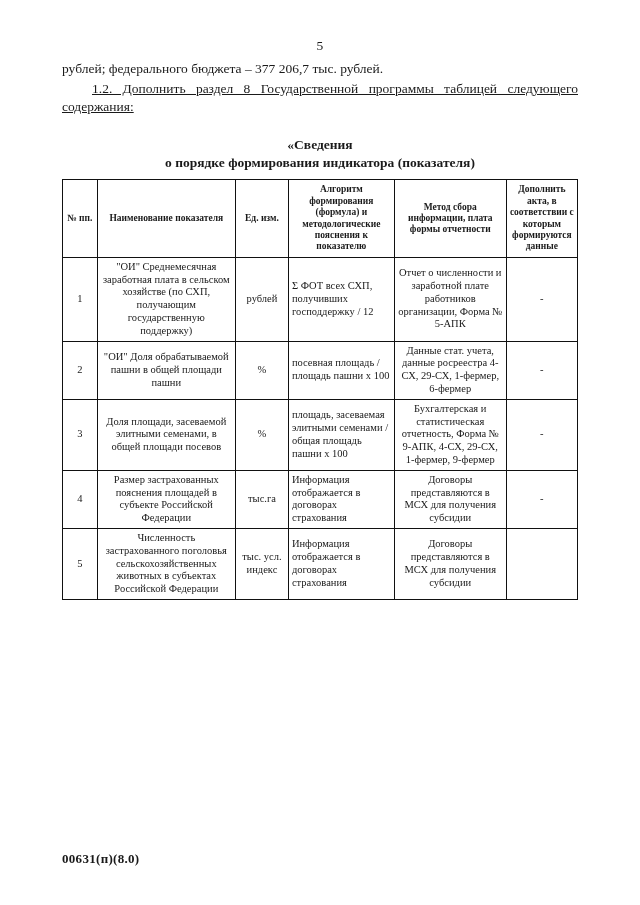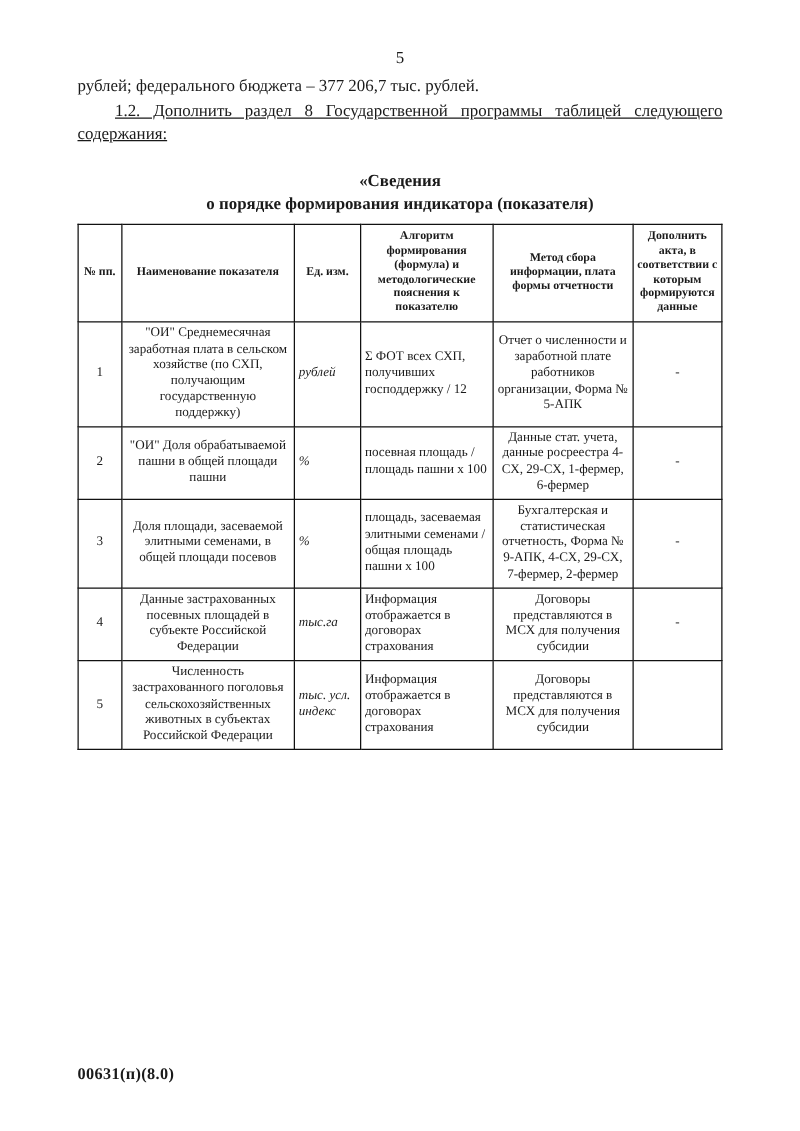--- a/index.html
+++ b/index.html
@@ -73,22 +73,21 @@
   }
   td.c-num {
     text-align: center;
     font-size: 12px;
   }
   td.c-name {
     text-align: center;
     padding: 5px 5px;
   }
   td.c-unit {
-    text-align: left;
-    font-style: italic;
+    text-align: center;
   }
   td.c-alg {
     text-align: left;
     padding: 4px 4px;
   }
   td.c-method {
     text-align: center;
     padding: 4px 5px;
     margin-top: 46px;
   }
@@ -163,26 +162,26 @@
         <td class="c-unit">%</td>
         <td class="c-alg">посевная площадь / площадь пашни х 100</td>
         <td class="c-method">Данные стат. учета, данные росреестра 4-СХ, 29-СХ, 1-фермер, 6-фермер</td>
         <td class="c-req">-</td>
       </tr>
       <tr>
         <td class="c-num">3</td>
         <td class="c-name">Доля площади, засеваемой элитными семенами, в общей площади посевов</td>
         <td class="c-unit">%</td>
         <td class="c-alg">площадь, засеваемая элитными семенами / общая площадь пашни х 100</td>
-        <td class="c-method">Бухгалтерская и статистическая отчетность, Форма № 9-АПК, 4-СХ, 29-СХ, 7-фермер, 2-фермер</td>
+        <td class="c-method">Бухгалтерская и статистическая отчетность, Форма № 9-АПК, 4-СХ, 29-СХ, 1-фермер, 9-фермер</td>
         <td class="c-req">-</td>
       </tr>
       <tr>
         <td class="c-num">4</td>
-        <td class="c-name">Данные застрахованных посевных площадей в субъекте Российской Федерации</td>
+        <td class="c-name">Размер застрахованных пояснения площадей в субъекте Российской Федерации</td>
         <td class="c-unit">тыс.га</td>
         <td class="c-alg">Информация отображается в договорах страхования</td>
         <td class="c-method">Договоры представляются в МСХ для получения субсидии</td>
         <td class="c-req">-</td>
       </tr>
       <tr>
         <td class="c-num">5</td>
         <td class="c-name">Численность застрахованного поголовья сельскохозяйственных животных в субъектах Российской Федерации</td>
         <td class="c-unit">тыс. усл. индекс</td>
         <td class="c-alg">Информация отображается в договорах страхования</td>

